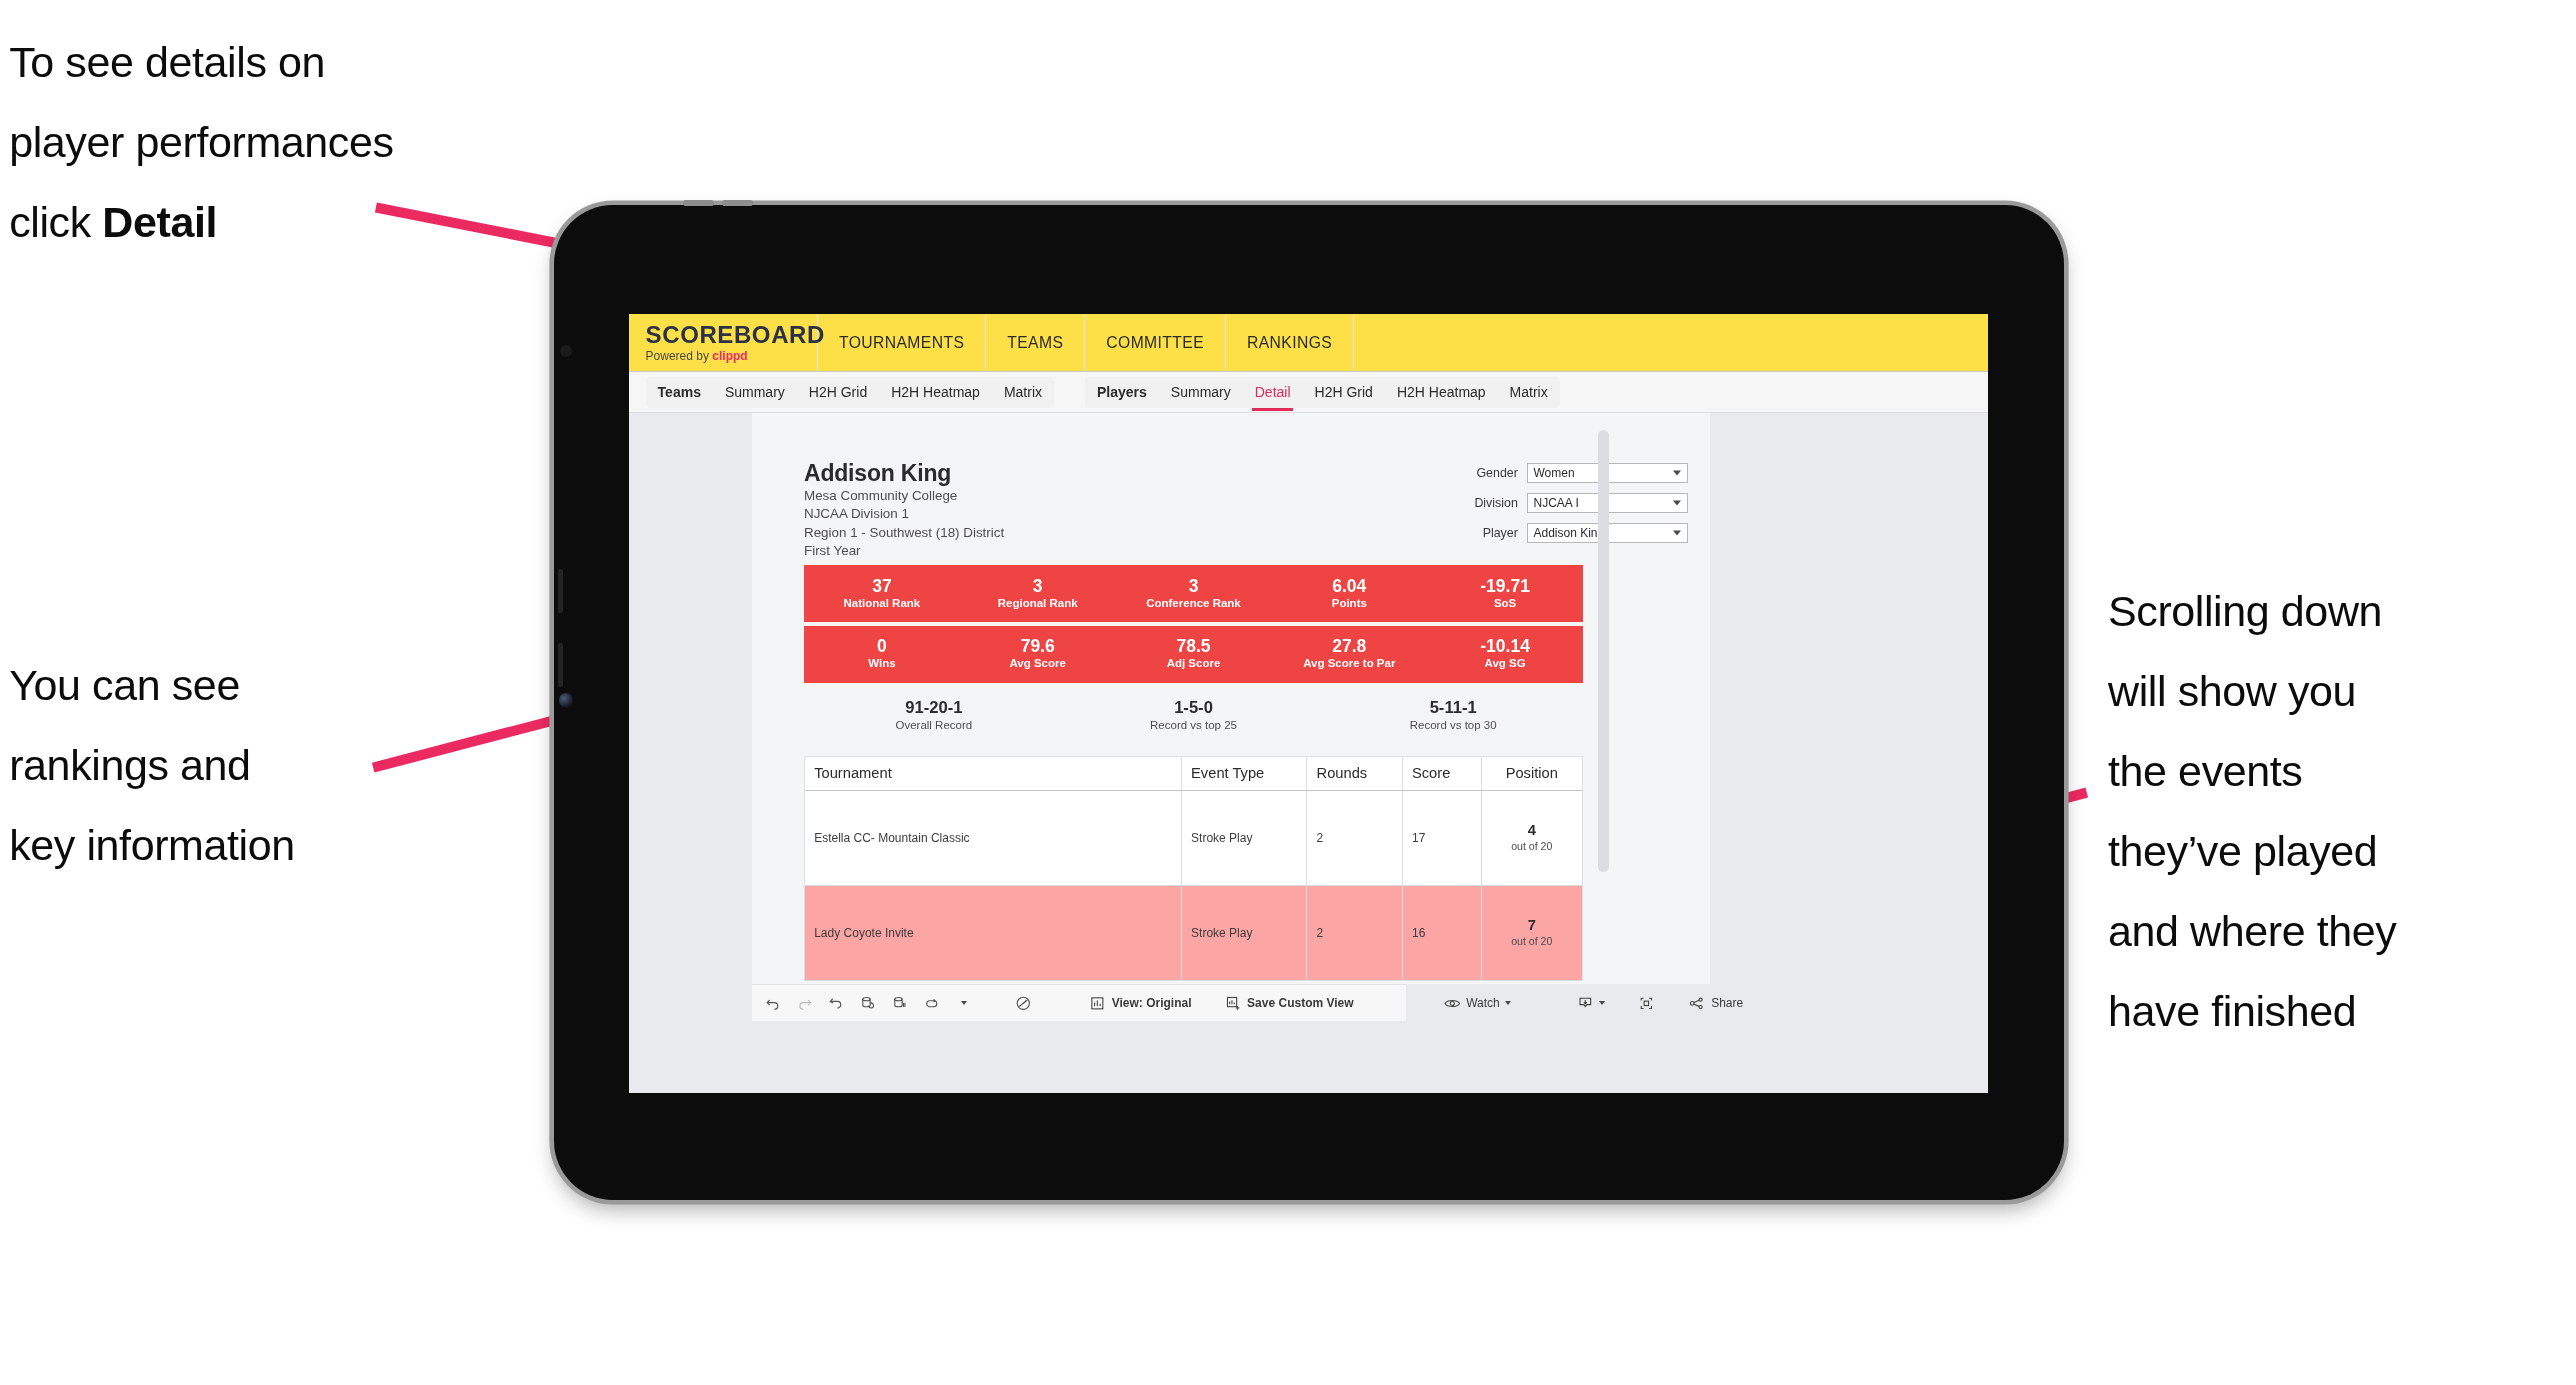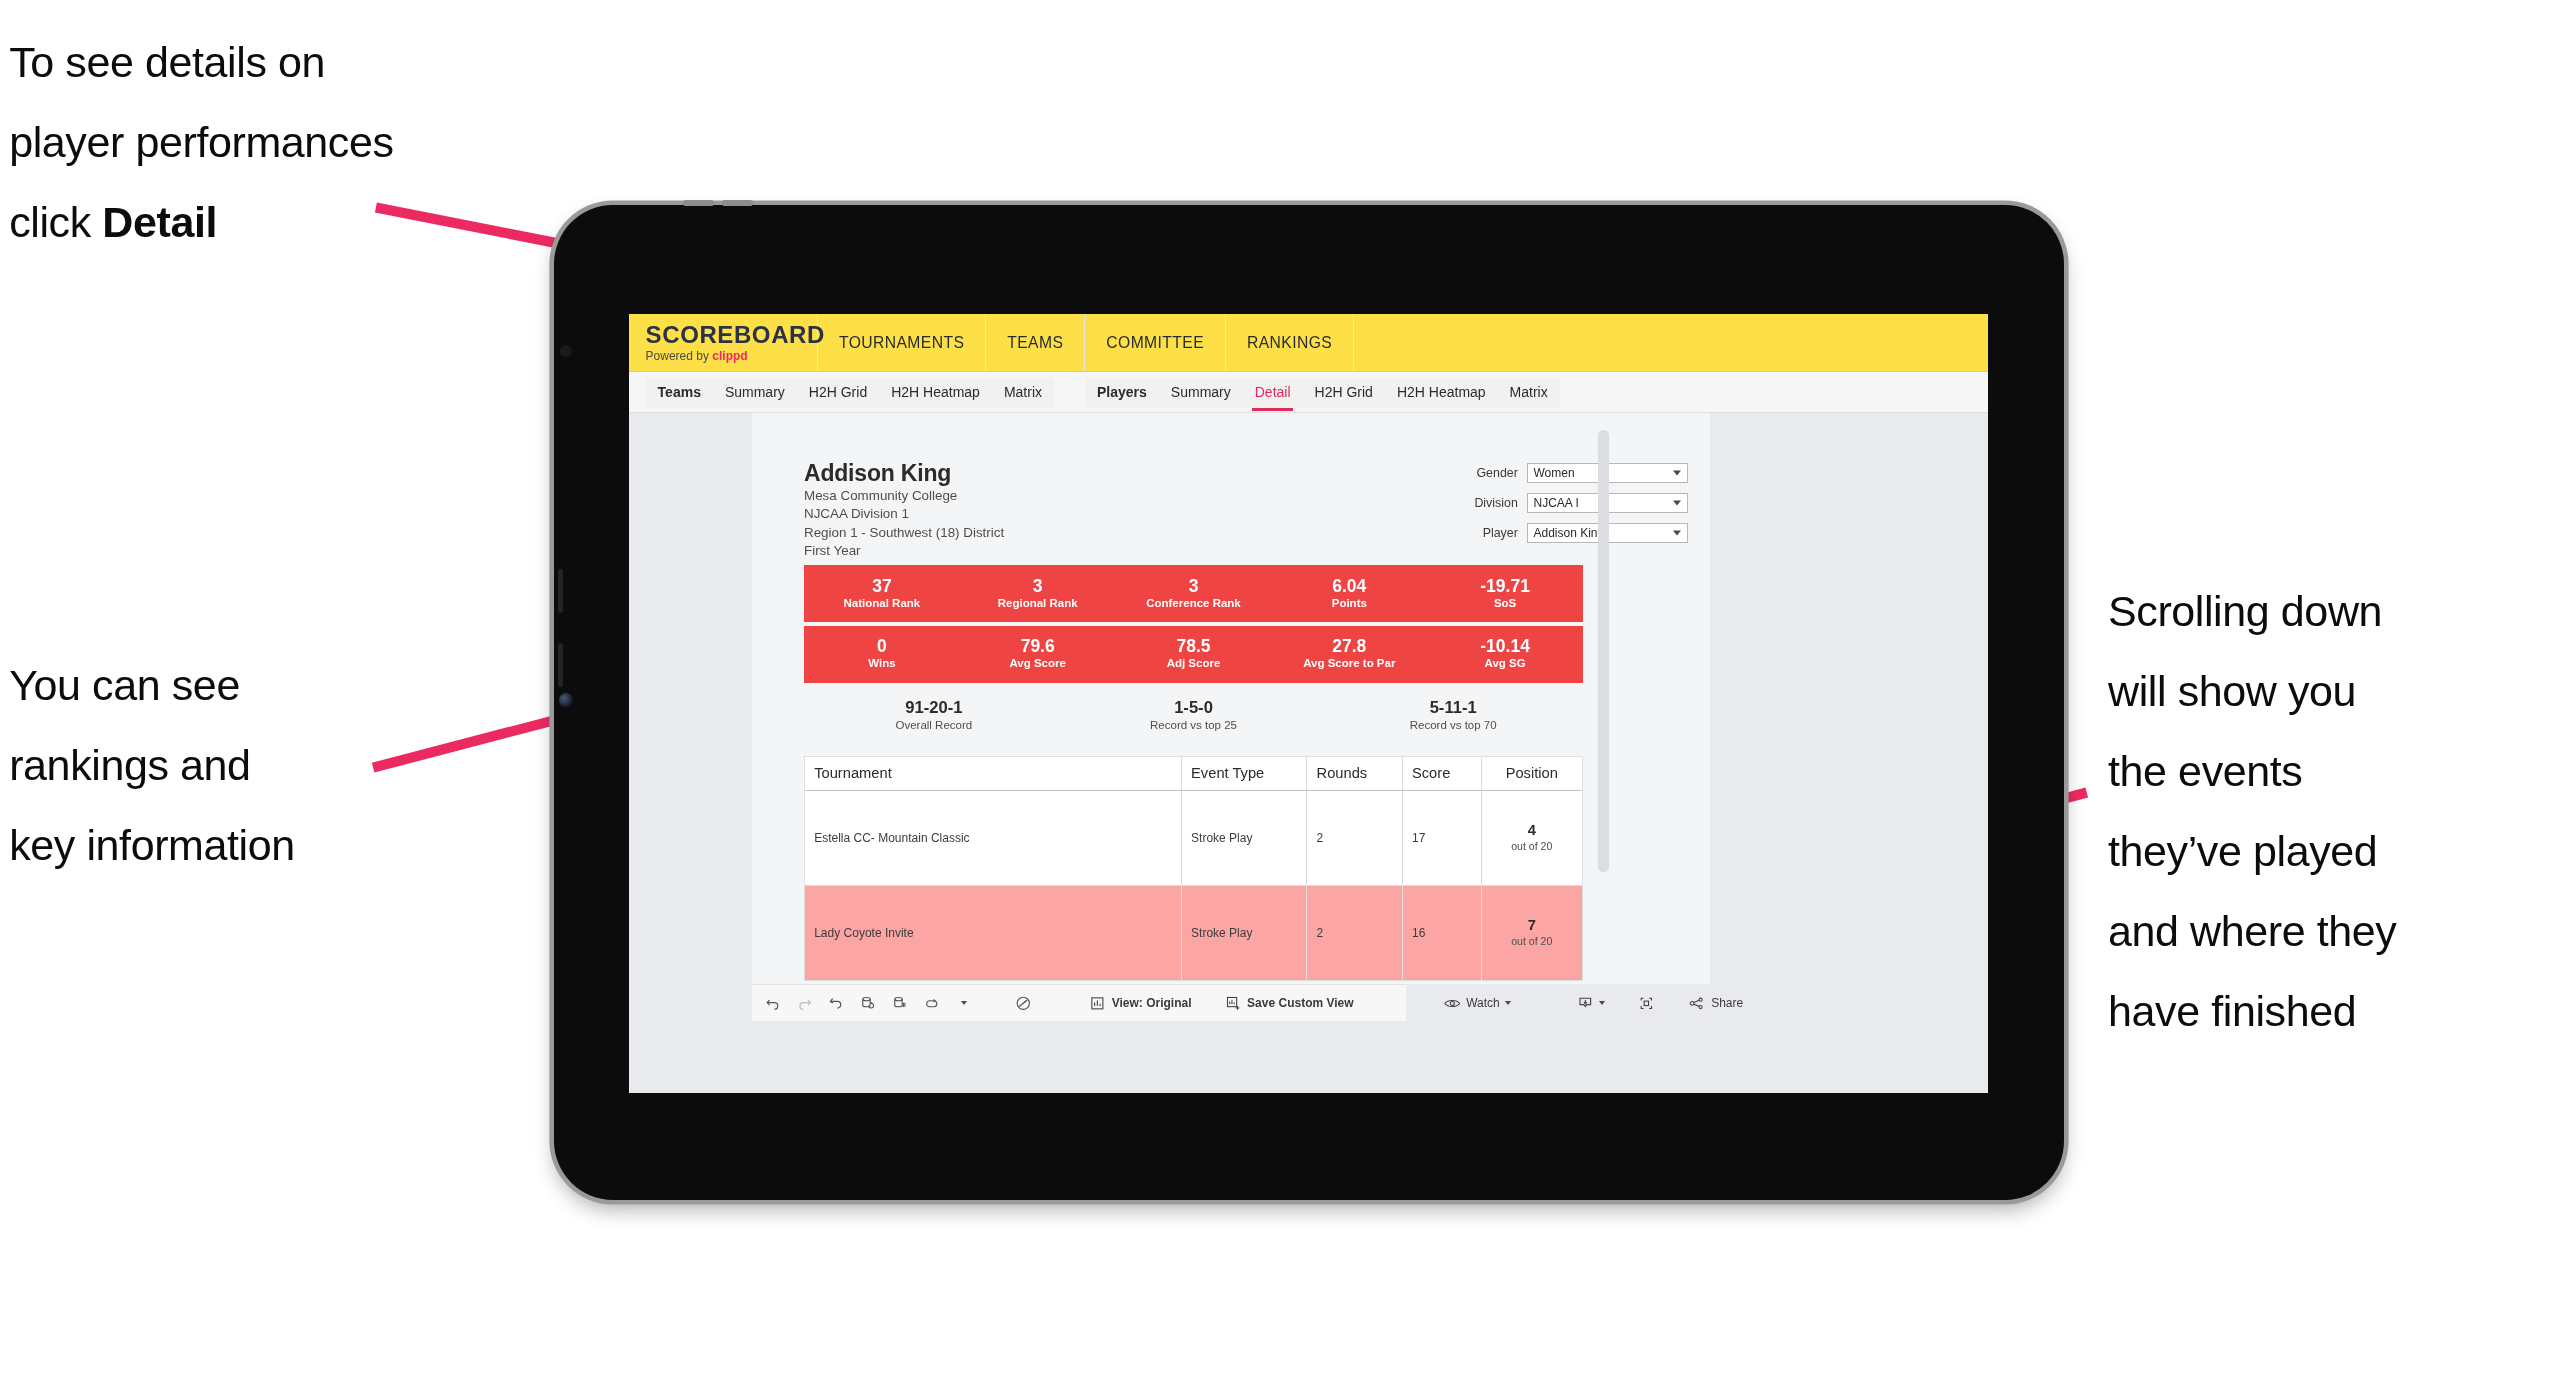--- a/index.html
+++ b/index.html
@@ -341,21 +341,21 @@
               <div class="rec">
                 <div class="rec-val">91-20-1</div>
                 <div class="rec-lab">Overall Record</div>
               </div>
               <div class="rec">
                 <div class="rec-val">1-5-0</div>
                 <div class="rec-lab">Record vs top 25</div>
               </div>
               <div class="rec">
                 <div class="rec-val">5-11-1</div>
-                <div class="rec-lab">Record vs top 70</div>
+                <div class="rec-lab">Record vs top 30</div>
               </div>
             </div>
 
             <div id="evtable">
               <table>
                 <thead>
                   <tr>
                     <th class="col-t">Tournament</th>
                     <th class="col-e">Event Type</th>
                     <th class="col-r">Rounds</th>

